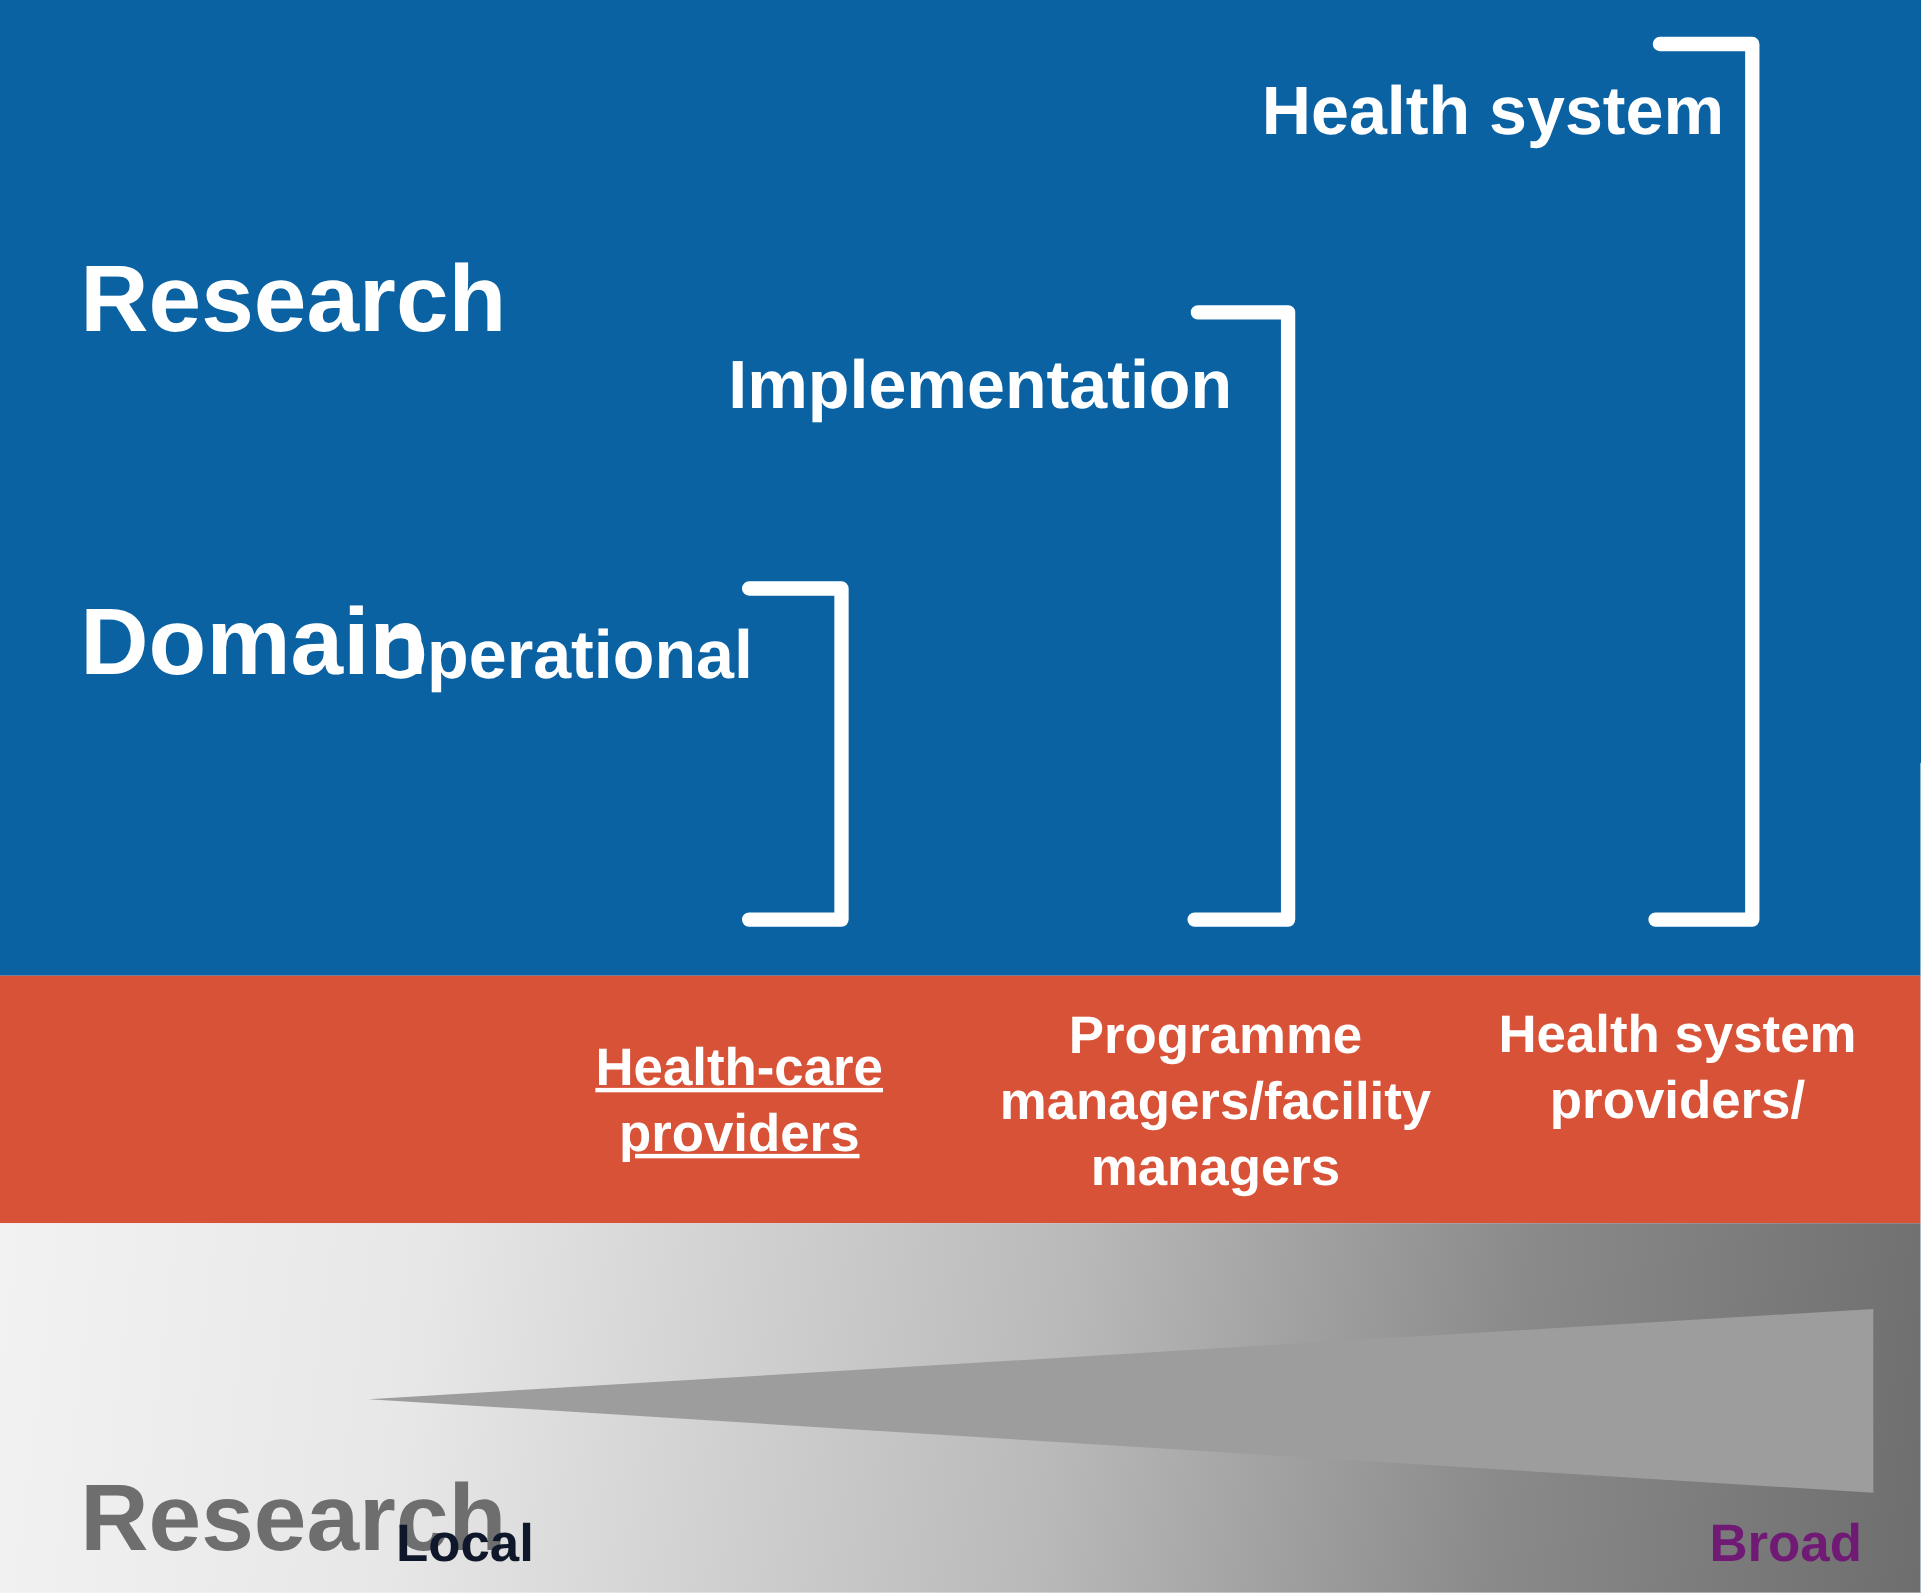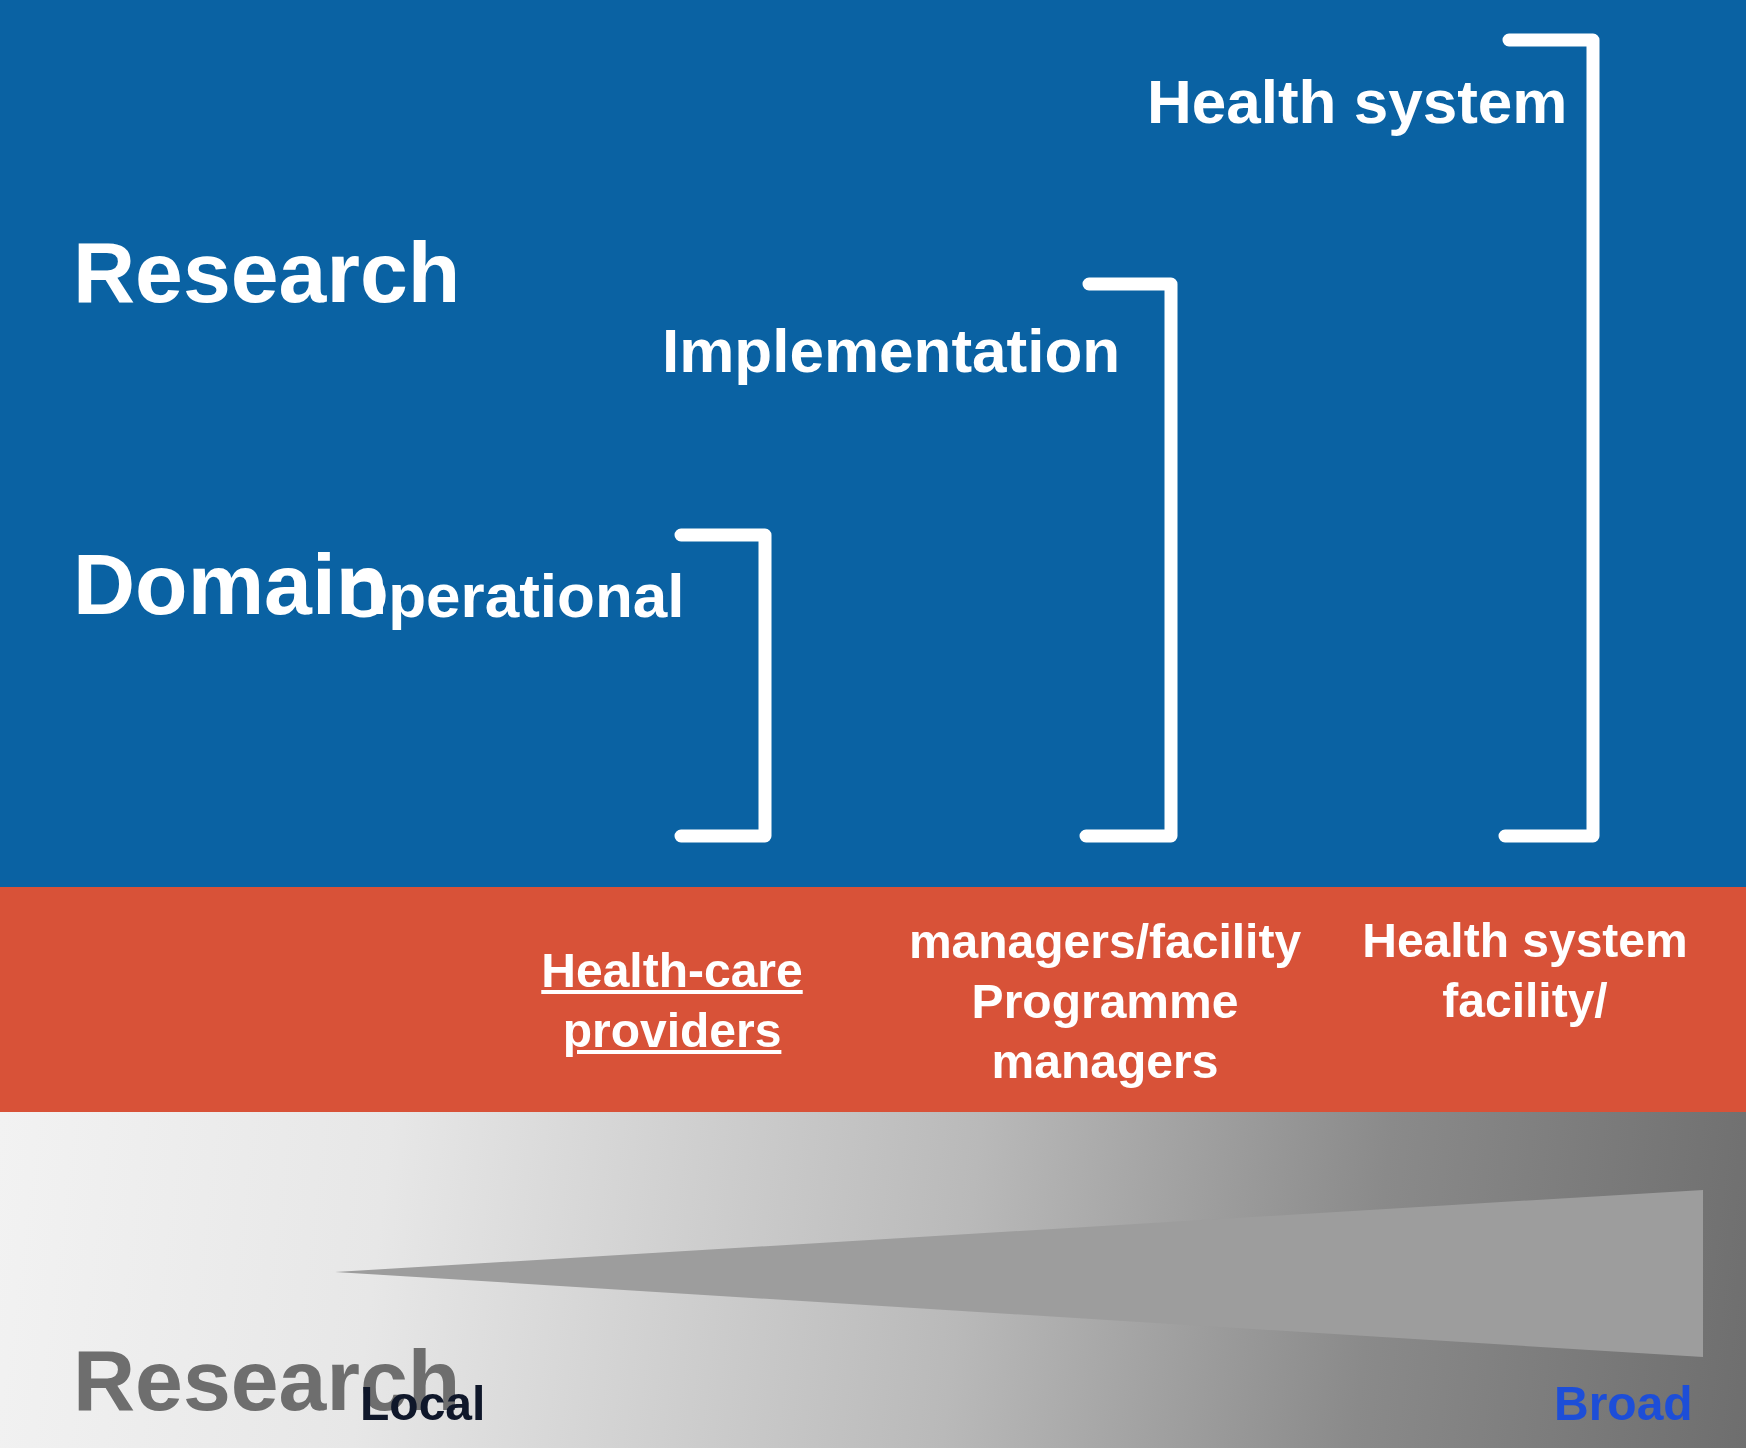--- a/index.html
+++ b/index.html
@@ -72,21 +72,21 @@
   .group-2 { left: 905px;  top: 912px; }
   .group-3 { left: 1325px; top: 911px; }
   
   .axis-label {
     position: absolute;
     font-size: 48px;
     line-height: 60px;
     white-space: nowrap;
   }
   .axis-local { left: 360px;  top: 1374px; color: #0f172a; }
-  .axis-broad { left: 1554px; top: 1374px; color: #1d4ed8; }
+  .axis-broad { left: 1554px; top: 1374px; color: #701a75; }
   
   .overlay {
     position: absolute;
     left: 0; top: 0;
     pointer-events: none;
   }
   .bracket {
     fill: none;
     stroke: #ffffff;
     stroke-width: 13;
@@ -113,27 +113,27 @@
 
   <div class="sec-users">
     
   </div>
 
   <div class="user-group group-1">
     <span>Health-care</span>
     <span>providers</span>
   </div>
   <div class="user-group group-2">
+    <span>Programme</span>
     <span>managers/facility</span>
-    <span>Programme</span>
     <span>managers</span>
   </div>
   <div class="user-group group-3">
     <span>Health system</span>
-    <span>facility/</span>
+    <span>providers/</span>
   </div>
 
   <div class="sec-utility">
     <div class="sec-title title-utility" style="top:8px; left:28px; position:absolute;">
       <span>Research</span>
       
     </div>
   </div>
 
   <div class="axis-label axis-local">Local</div>

